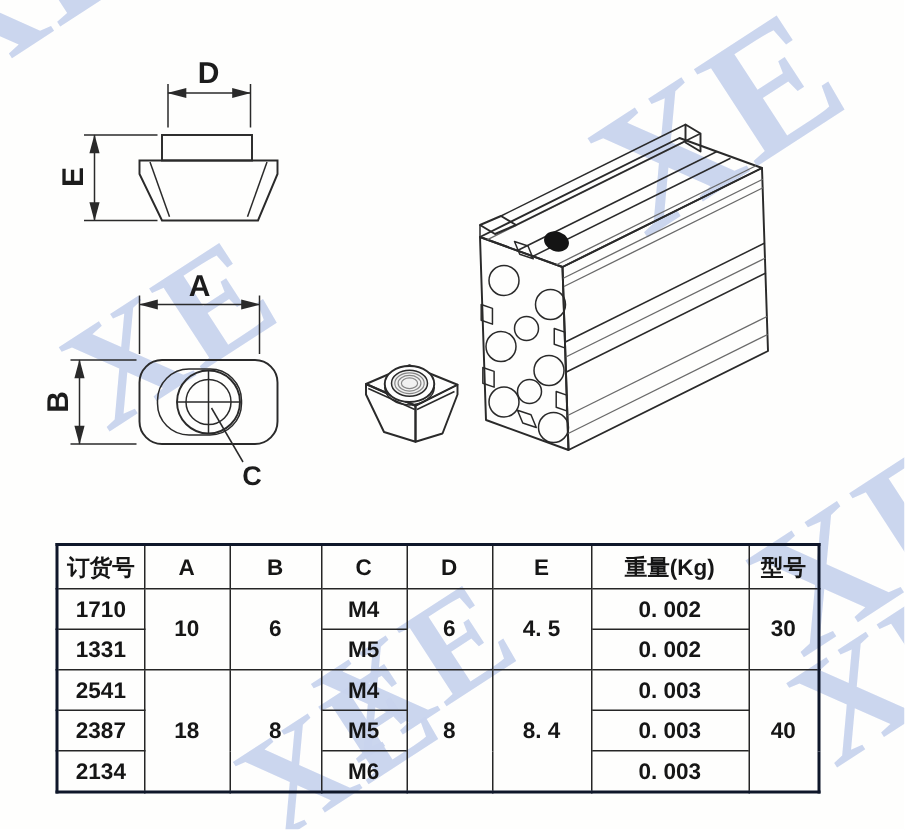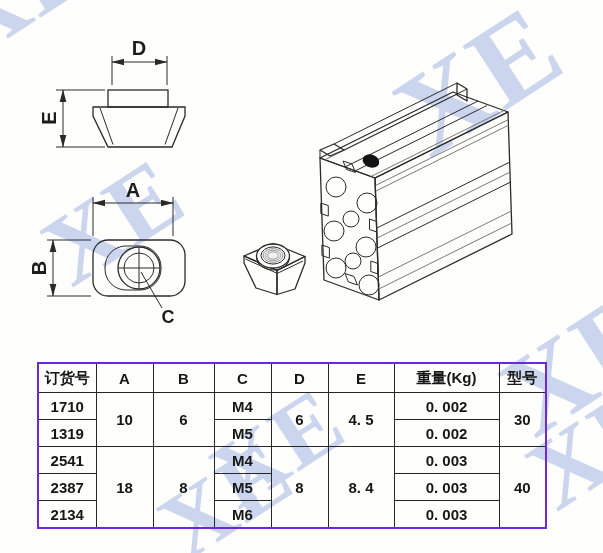--- a/index.html
+++ b/index.html
@@ -37,21 +37,21 @@
   .lnt{stroke:#2a2a2a;fill:none;stroke-width:1;}
   .lni{stroke:#6a6a6a;fill:none;stroke-width:.9;}
   .dim{stroke:#2a2a2a;fill:none;stroke-width:1;}
   .dimlabel{font:bold 20px "Liberation Sans",sans-serif;fill:#1c1c1c;}
   .dimlabel.small{font-size:18px;}
 
   
   table.spec{
     position:absolute;left:37px;top:362px;z-index:2;
     width:508px;border-collapse:collapse;table-layout:fixed;
-    border:2px solid #6d28d9;
+    border:2px solid #0f172a;
     background:transparent;
     font-family:"Liberation Sans",sans-serif;
   }
   table.spec th,table.spec td{
     border:1px solid #262626;
     text-align:center;vertical-align:middle;
     padding:0;color:#161616;
     background:transparent;
   }
   table.spec th{height:28px;font-size:15px;font-weight:700;}
@@ -199,21 +199,21 @@
         <td>1710</td>
         <td rowspan="2">10</td>
         <td rowspan="2">6</td>
         <td>M4</td>
         <td rowspan="2">6</td>
         <td rowspan="2">4. 5</td>
         <td>0. 002</td>
         <td rowspan="2">30</td>
       </tr>
       <tr>
-        <td>1319</td>
+        <td>1331</td>
         <td>M5</td>
         <td>0. 002</td>
       </tr>
       <tr>
         <td>2541</td>
         <td rowspan="3">18</td>
         <td rowspan="3">8</td>
         <td>M4</td>
         <td rowspan="3">8</td>
         <td rowspan="3">8. 4</td>

